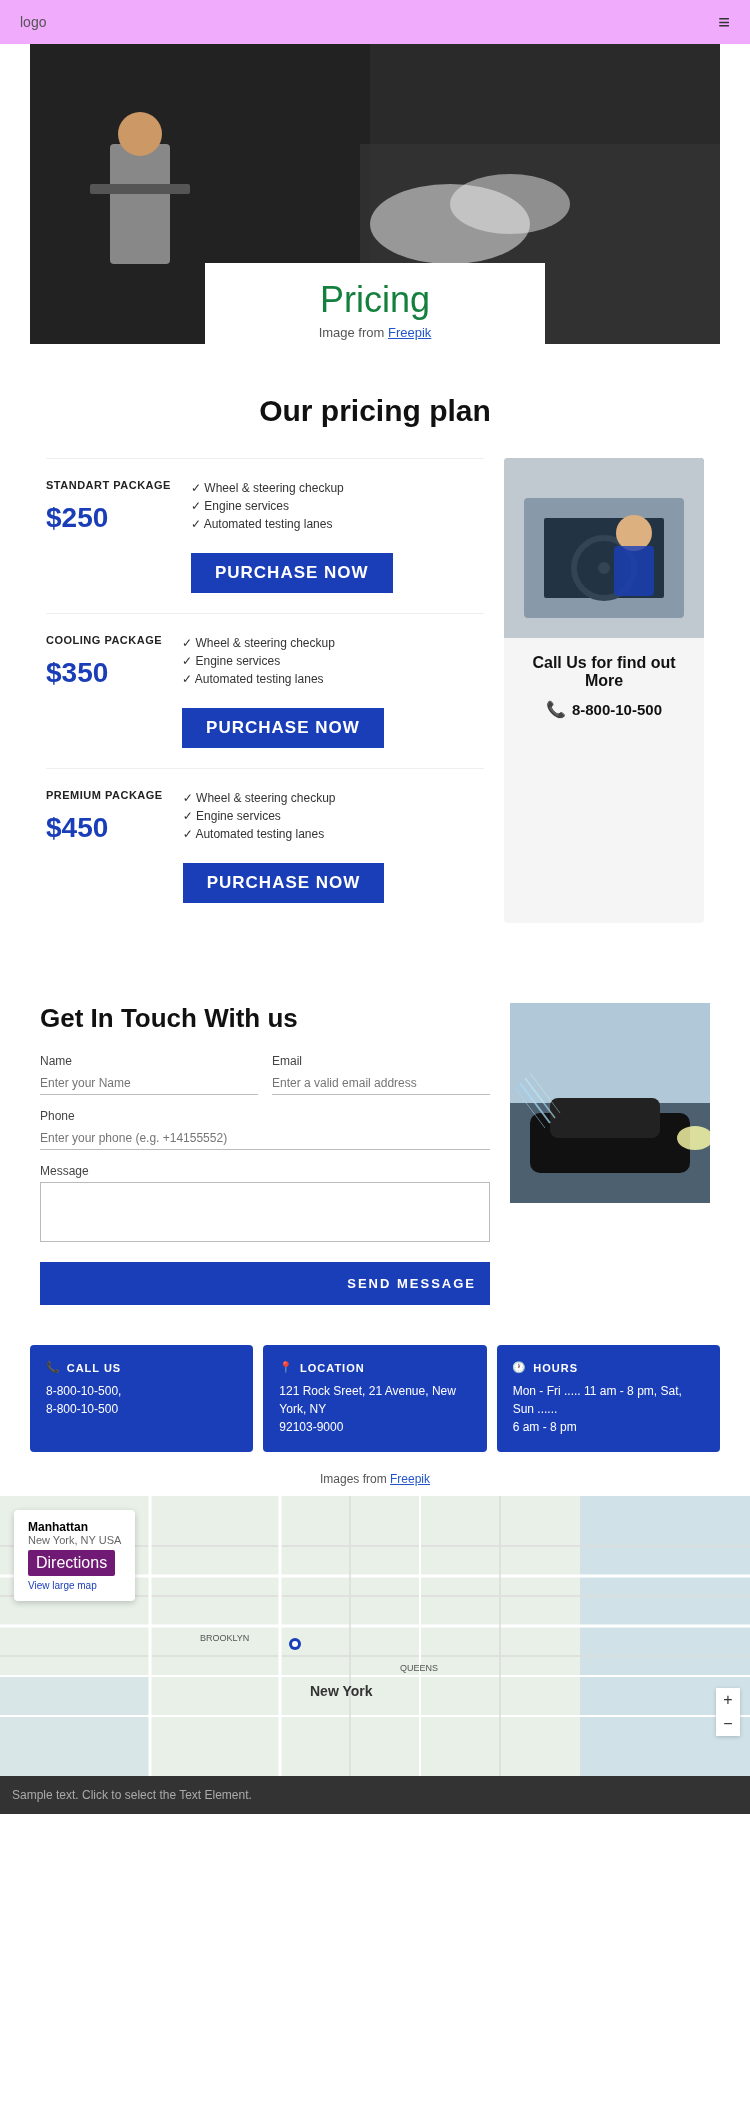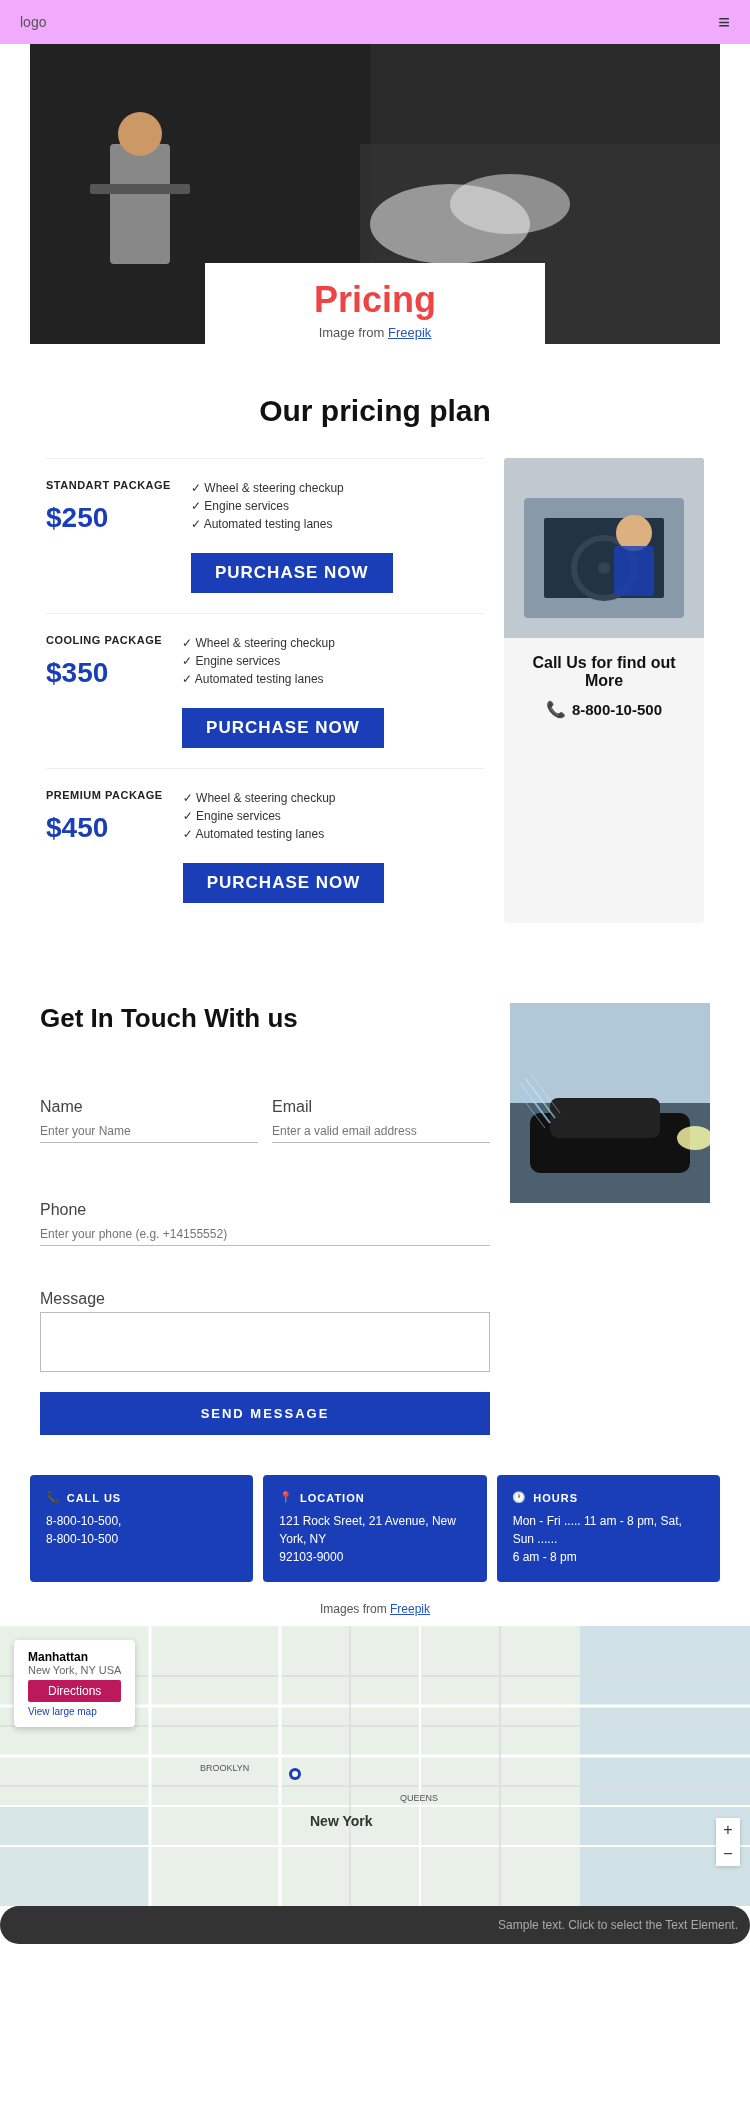--- a/index.html
+++ b/index.html
@@ -38,22 +38,22 @@
       bottom: 0;
       left: 50%;
       transform: translateX(-50%);
       background: #fff;
       padding: 16px 40px 4px;
       text-align: center;
       width: 340px;
     }
     .hero-title {
       font-size: 36px;
-      font-weight: bold;
-      color: #ef4444;
+      font-weight: normal;
+      color: #15803d;
     }
     .hero-subtitle {
       font-size: 13px;
       color: #555;
       margin-top: 4px;
     }
     .hero-subtitle a { color: #2255cc; text-decoration: underline; }
 
     
     .pricing-section {
@@ -184,24 +184,23 @@
     .form-row {
       display: flex;
       gap: 14px;
       margin-bottom: 14px;
     }
     .form-group {
       flex: 1;
     }
     .form-group label {
       display: block;
-      font-size: 16px;
+      font-size: 12px;
       color: #444;
       margin-bottom: 4px;
-      margin-top: 44px;
     }
     .form-group input, .form-group textarea {
       width: 100%;
       border: none;
       border-bottom: 1px solid #bbb;
       padding: 4px 0;
       font-size: 12px;
       color: #999;
       outline: none;
       background: transparent;
@@ -219,20 +218,21 @@
       width: 100%;
       background: #1a3eb8;
       color: #fff;
       border: none;
       padding: 14px;
       font-size: 13px;
       font-weight: bold;
       letter-spacing: 2px;
       cursor: pointer;
       text-transform: uppercase;
+      text-align: right;
     }
     .contact-image-col {
       width: 200px;
       height: 200px;
       background: linear-gradient(180deg, #aaccee 0%, #557799 50%, #223344 100%);
       border-radius: 4px;
       flex-shrink: 0;
     }
 
     
@@ -289,25 +289,25 @@
       left: 14px;
       background: #fff;
       border-radius: 4px;
       padding: 10px 14px;
       box-shadow: 0 2px 6px rgba(0,0,0,0.2);
       font-size: 11px;
     }
     .map-overlay-card .map-location-name { font-weight: bold; font-size: 12px; }
     .map-overlay-card .map-location-sub { color: #666; }
     .map-directions-btn {
-      background: #be185d;
+      background: #701a75;
       color: #fff;
       border: none;
-      padding: 4px 20px;
-      font-size: 12px;
+      padding: 4px 8px;
+      font-size: 16px;
       cursor: pointer;
       border-radius: 2px;
       margin-top: 4px;
     }
     .map-view-link {
       display: block;
       color: #1a3eb8;
       font-size: 10px;
       margin-top: 4px;
       cursor: pointer;
@@ -330,24 +330,23 @@
       cursor: pointer;
       border: none;
       background: #fff;
       color: #333;
     }
 
     
     .footer {
       background: #333;
       color: #aaa;
-      text-align: right;
+      text-align: left;
       padding: 12px;
       font-size: 12px;
-      border-radius: 19px;
     }
   </style>
 </head>
 <body>
 
 <header class="header">
   <span class="header-logo">logo</span>
   <span class="hamburger">≡</span>
 </header>
 

